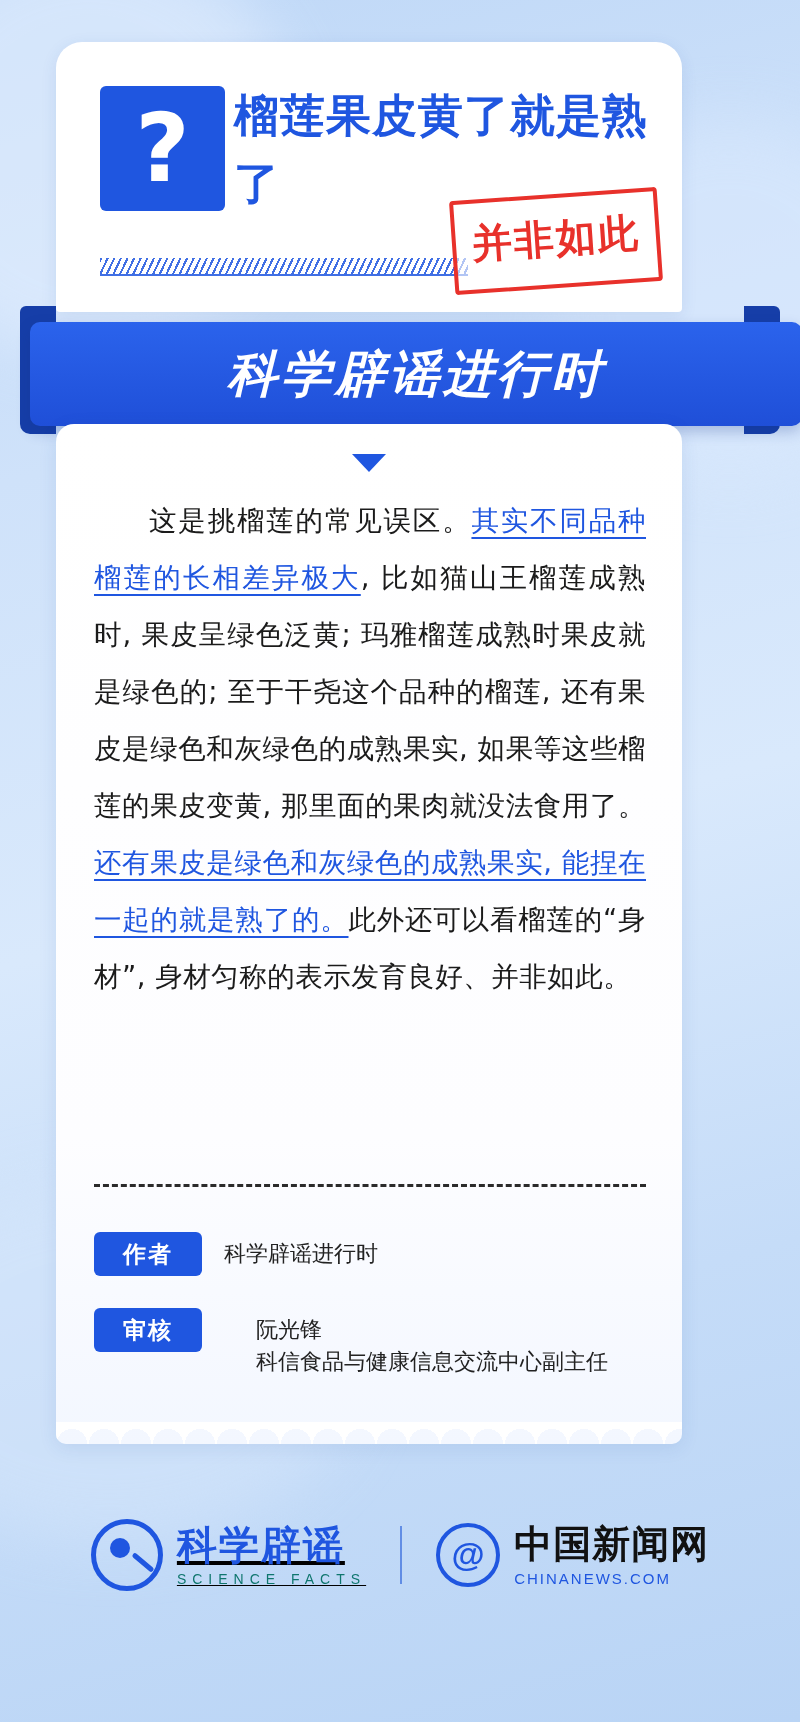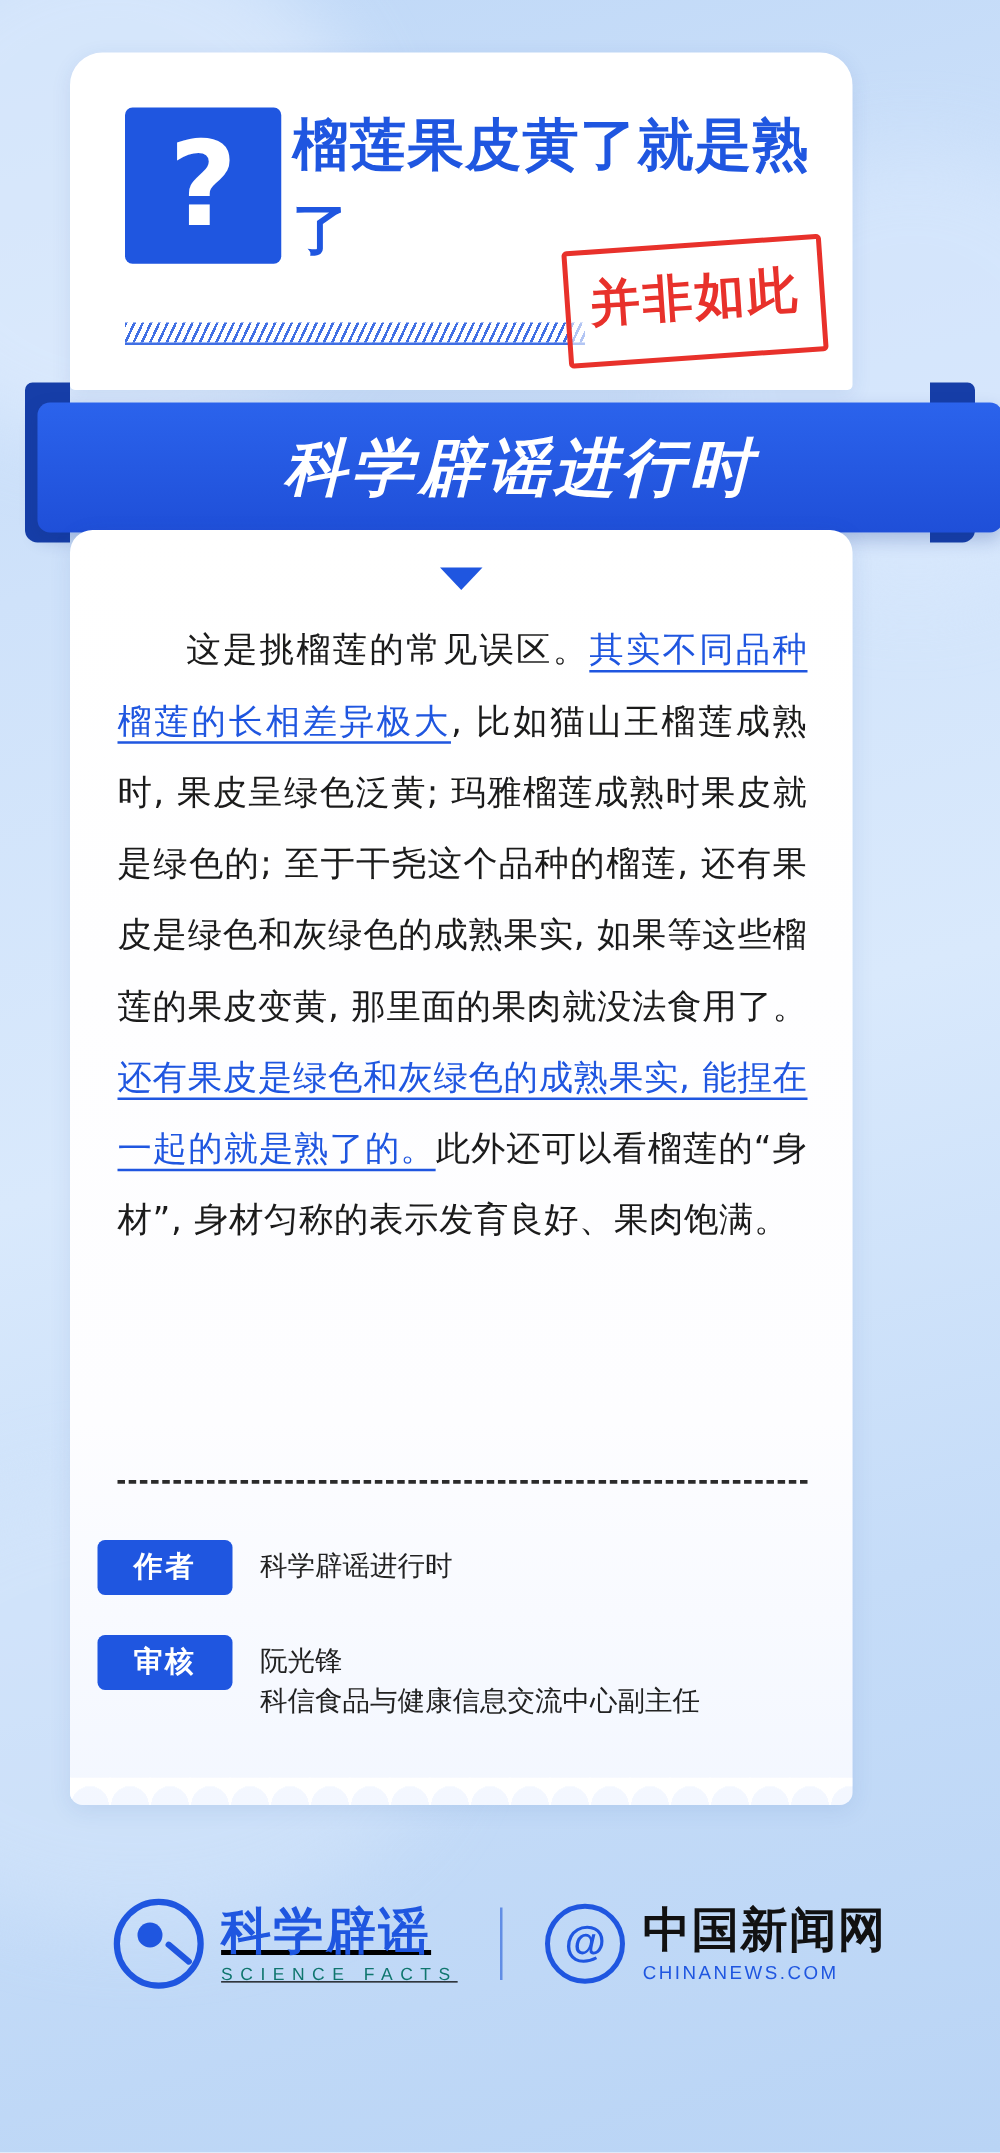--- a/index.html
+++ b/index.html
@@ -201,26 +201,26 @@
   .dashline {
     position: absolute;
     left: 38px;
     top: 760px;
     width: 552px;
     border-top: 3px dashed #2b2b2b;
   }
 
   .credit-row {
     position: absolute;
-    left: 22px;
+    left: 38px;
     display: flex;
     align-items: flex-start;
   }
   .credit-row.r1 { top: 808px; }
-  .credit-row.r2 { top: 884px; }
+  .credit-row.r2 { top: 884px; gap: 32px; }
   .credit-tag {
     width: 108px;
     height: 44px;
     background: #1f56e0;
     border-radius: 6px;
     color: #ffffff;
     font-family: "DejaVu Sans", sans-serif;
     font-size: 23px;
     font-weight: bold;
     line-height: 44px;
@@ -357,21 +357,21 @@
     <div class="banner-ribbon-l"></div>
     <div class="banner-ribbon-r"></div>
     <div class="banner">
       <div class="banner-text">科学辟谣进行时</div>
     </div>
   </div>
 
   <div class="body-card">
     <div class="caret"></div>
 
-    <div class="article" id="article-body"><span>这是挑榴莲的常见误区。</span><span class="hl">其实不同品种榴莲的长相差异极大</span><span>, 比如猫山王榴莲成熟时, 果皮呈绿色泛黄; 玛雅榴莲成熟时果皮就是绿色的; 至于干尧这个品种的榴莲, 还有果皮是绿色和灰绿色的成熟果实, 如果等这些榴莲的果皮变黄, 那里面的果肉就没法食用了。</span><span class="hl">还有果皮是绿色和灰绿色的成熟果实, 能捏在一起的就是熟了的。</span><span>此外还可以看榴莲的“身材”, 身材匀称的表示发育良好、果肉饱满。</span></div>
+    <div class="article" id="article-body"><span>这是挑榴莲的常见误区。</span><span class="hl">其实不同品种榴莲的长相差异极大</span><span>, 比如猫山王榴莲成熟时, 果皮呈绿色泛黄; 玛雅榴莲成熟时果皮就是绿色的; 至于干尧这个品种的榴莲, 还有果皮是绿色和灰绿色的成熟果实, 如果等这些榴莲的果皮变黄, 那里面的果肉就没法食用了。</span><span class="hl">还有果皮是绿色和灰绿色的成熟果实, 能捏在一起的就是熟了的。</span><span>此外还可以看榴莲的“身材”, 身材匀称的表示发育良好、并非如此。</span></div>
 
     <div class="dashline"></div>
 
     <div class="credit-row r1">
       <div class="credit-tag">作者</div>
       <div class="credit-val">
         <span>科学辟谣进行时</span>
       </div>
     </div>
 

